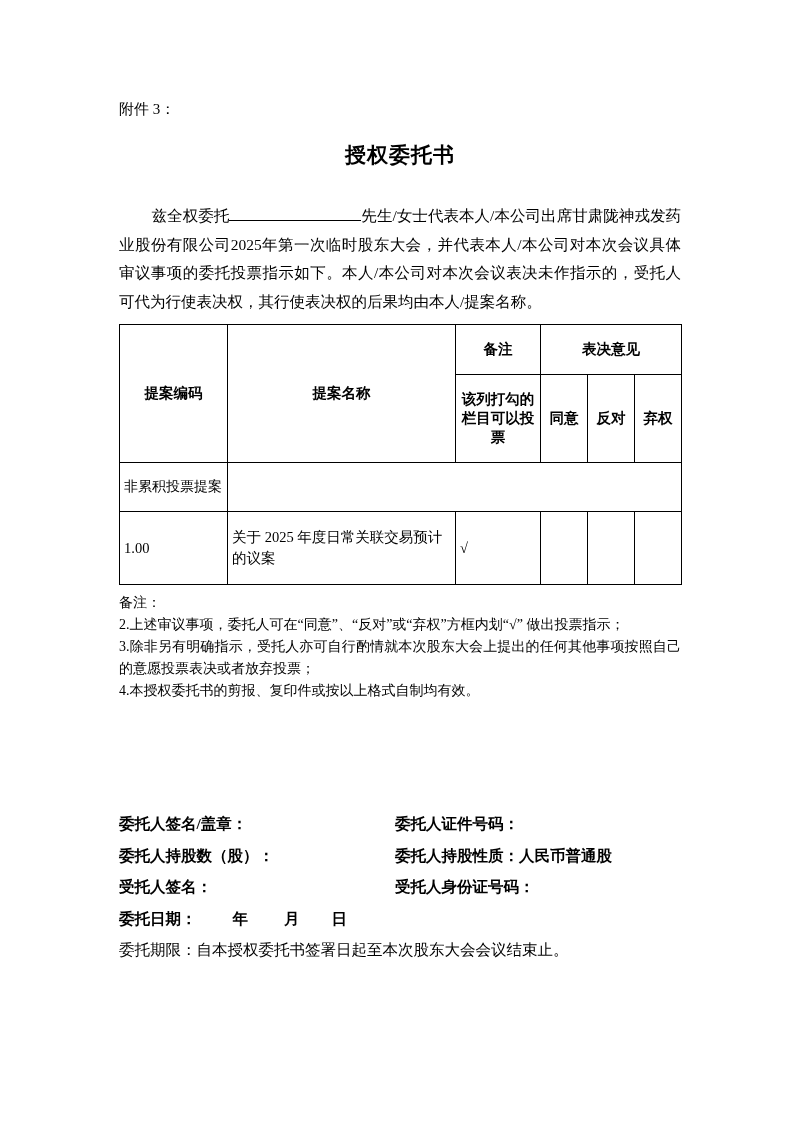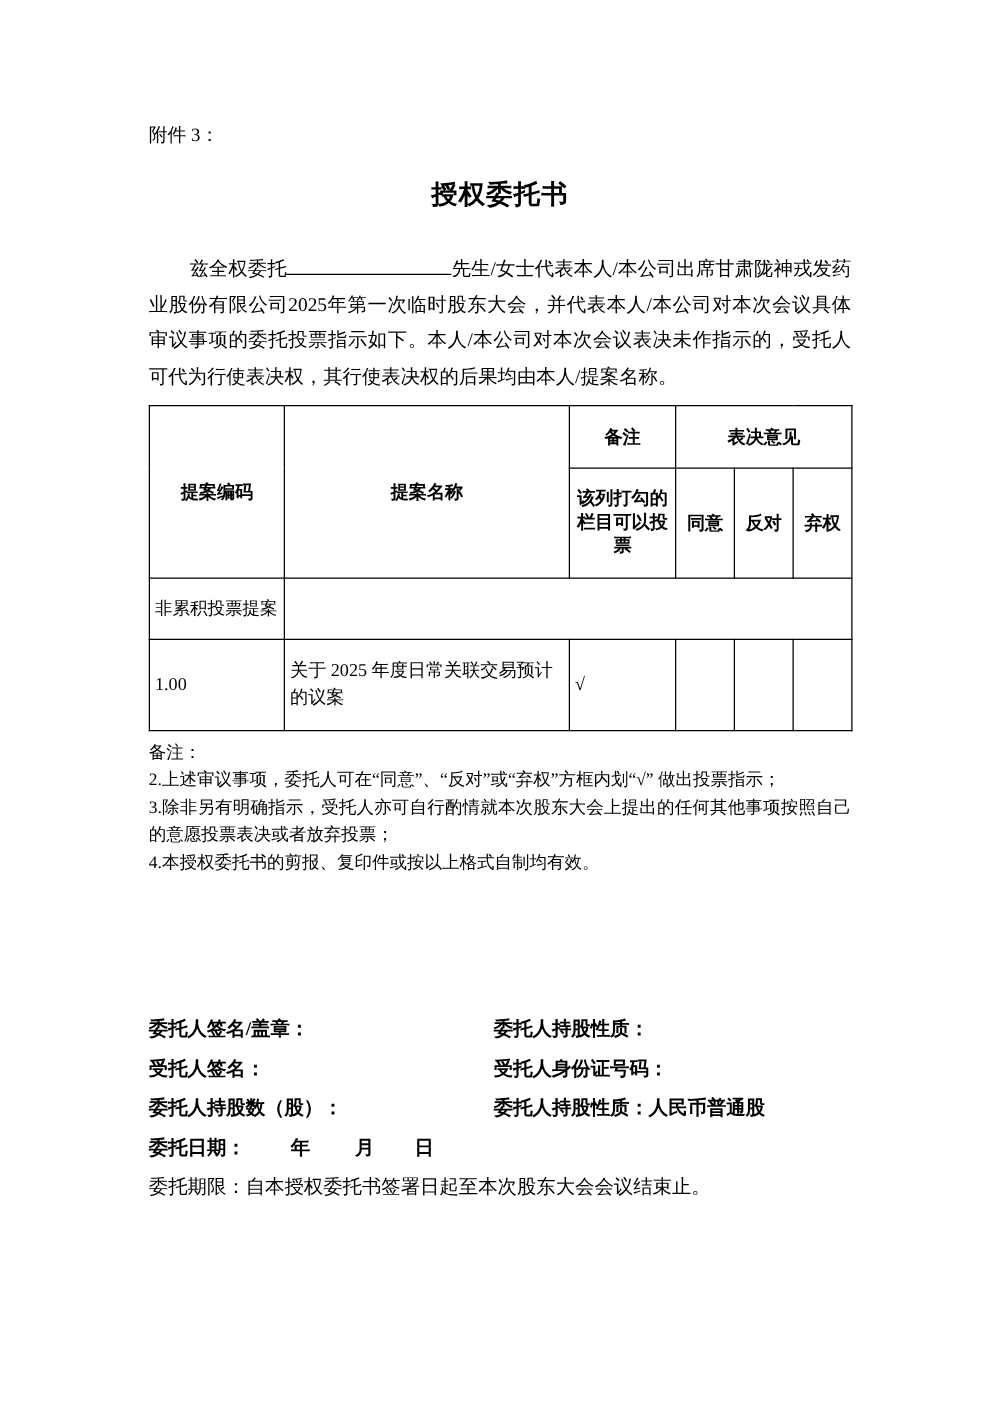--- a/index.html
+++ b/index.html
@@ -141,29 +141,29 @@
     <div class="notes">
       <div>备注：</div>
       <div>2.上述审议事项，委托人可在“同意”、“反对”或“弃权”方框内划“√” 做出投票指示；</div>
       <div>3.除非另有明确指示，受托人亦可自行酌情就本次股东大会上提出的任何其他事项按照自己的意愿投票表决或者放弃投票；</div>
       <div>4.本授权委托书的剪报、复印件或按以上格式自制均有效。</div>
     </div>
 
     <div class="sig-section">
       <div class="sig-row">
         <span class="sig-left">委托人签名/盖章：</span>
-        <span class="sig-right">委托人持股性质：</span>
+        <span class="sig-right">委托人证件号码：</span>
+      </div>
+      <div class="sig-row">
+        <span class="sig-left">委托人持股数（股）：</span>
+        <span class="sig-right">委托人持股性质：人民币普通股</span>
       </div>
       <div class="sig-row">
         <span class="sig-left">受托人签名：</span>
         <span class="sig-right">受托人身份证号码：</span>
-      </div>
-      <div class="sig-row">
-        <span class="sig-left">委托人持股数（股）：</span>
-        <span class="sig-right">委托人持股性质：人民币普通股</span>
       </div>
       <div class="sig-row">
         <span>委托日期：</span>
         <span class="date-year">年</span>
         <span class="date-month">月</span>
         <span class="date-day">日</span>
       </div>
       <div class="sig-full">委托期限：自本授权委托书签署日起至本次股东大会会议结束止。</div>
     </div>
 

